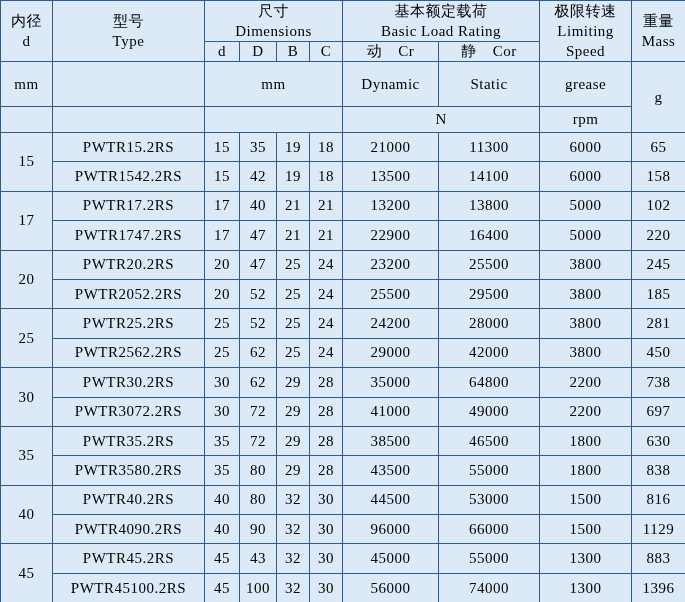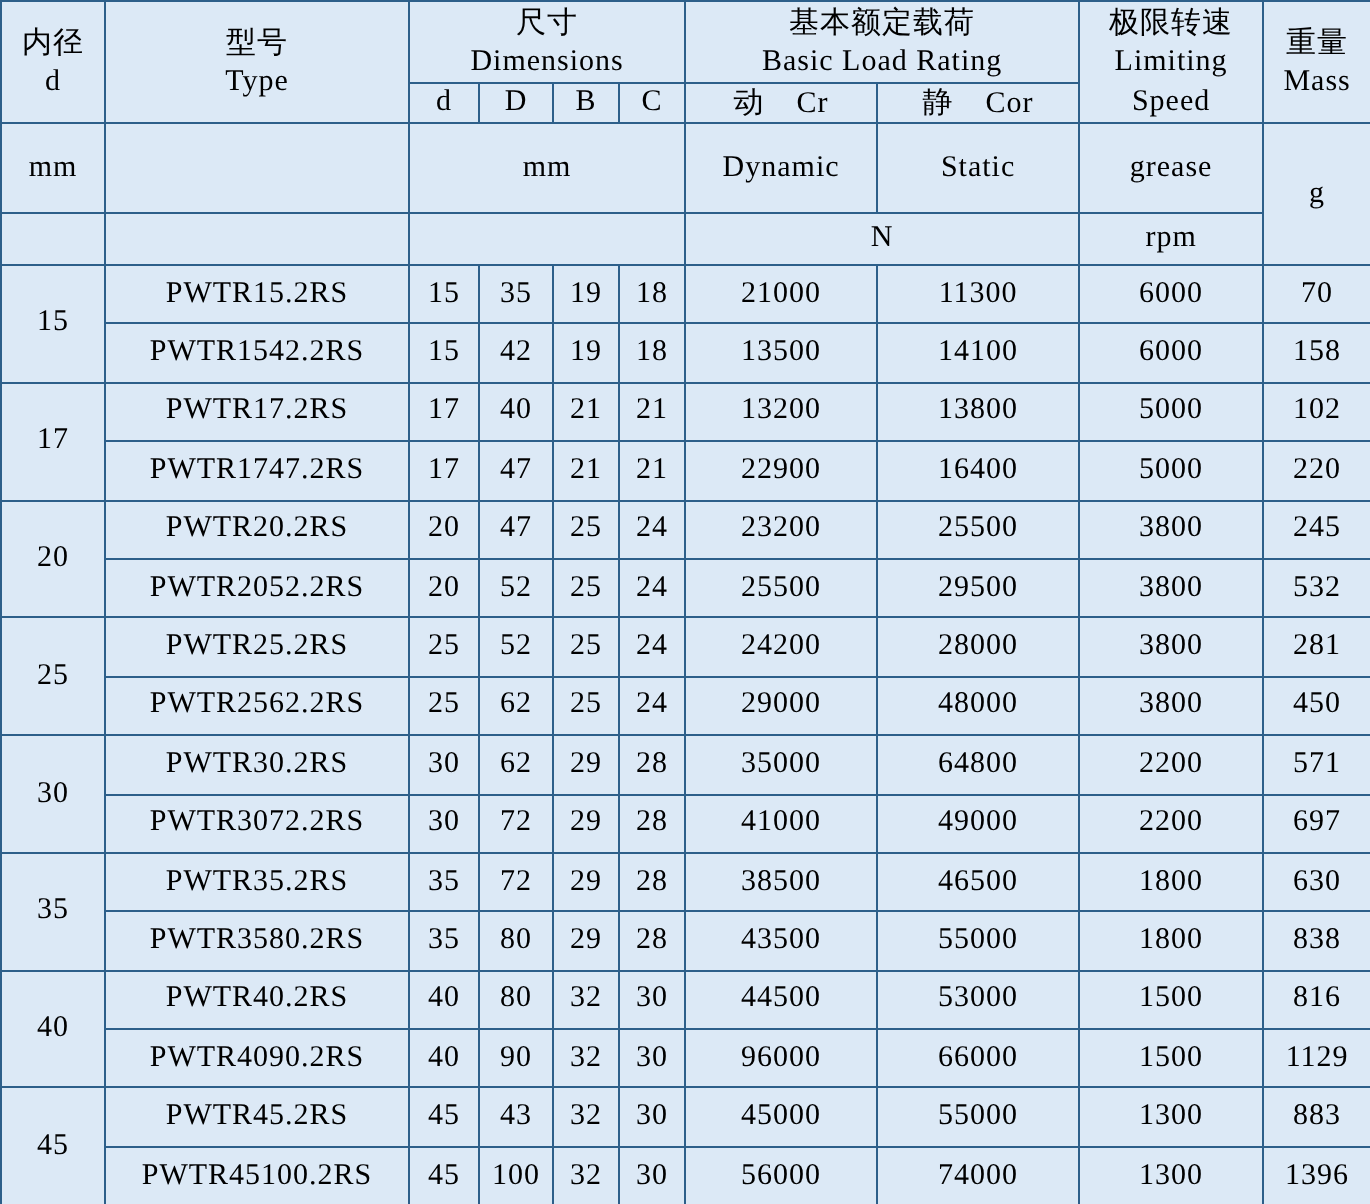--- a/index.html
+++ b/index.html
@@ -153,21 +153,21 @@
     <tr class="data-row">
           <td rowspan="2" class="grp-cell">15</td>
           <td class="type-cell">PWTR15.2RS</td>
           <td>15</td>
           <td>35</td>
           <td>19</td>
           <td>18</td>
           <td>21000</td>
           <td>11300</td>
           <td>6000</td>
-          <td>70</td>
+          <td>65</td>
         </tr>
         <tr class="data-row">
           <td class="type-cell">PWTR1542.2RS</td>
           <td>15</td>
           <td>42</td>
           <td>19</td>
           <td>18</td>
           <td>13500</td>
           <td>14100</td>
           <td>6000</td>
@@ -210,56 +210,56 @@
         </tr>
         <tr class="data-row">
           <td class="type-cell">PWTR2052.2RS</td>
           <td>20</td>
           <td>52</td>
           <td>25</td>
           <td>24</td>
           <td>25500</td>
           <td>29500</td>
           <td>3800</td>
-          <td>532</td>
+          <td>185</td>
         </tr>
         <tr class="data-row">
           <td rowspan="2" class="grp-cell">25</td>
           <td class="type-cell">PWTR25.2RS</td>
           <td>25</td>
           <td>52</td>
           <td>25</td>
           <td>24</td>
           <td>24200</td>
           <td>28000</td>
           <td>3800</td>
           <td>281</td>
         </tr>
         <tr class="data-row">
           <td class="type-cell">PWTR2562.2RS</td>
           <td>25</td>
           <td>62</td>
           <td>25</td>
           <td>24</td>
           <td>29000</td>
-          <td>48000</td>
+          <td>42000</td>
           <td>3800</td>
           <td>450</td>
         </tr>
         <tr class="data-row">
           <td rowspan="2" class="grp-cell">30</td>
           <td class="type-cell">PWTR30.2RS</td>
           <td>30</td>
           <td>62</td>
           <td>29</td>
           <td>28</td>
           <td>35000</td>
           <td>64800</td>
           <td>2200</td>
-          <td>571</td>
+          <td>738</td>
         </tr>
         <tr class="data-row">
           <td class="type-cell">PWTR3072.2RS</td>
           <td>30</td>
           <td>72</td>
           <td>29</td>
           <td>28</td>
           <td>41000</td>
           <td>49000</td>
           <td>2200</td>

